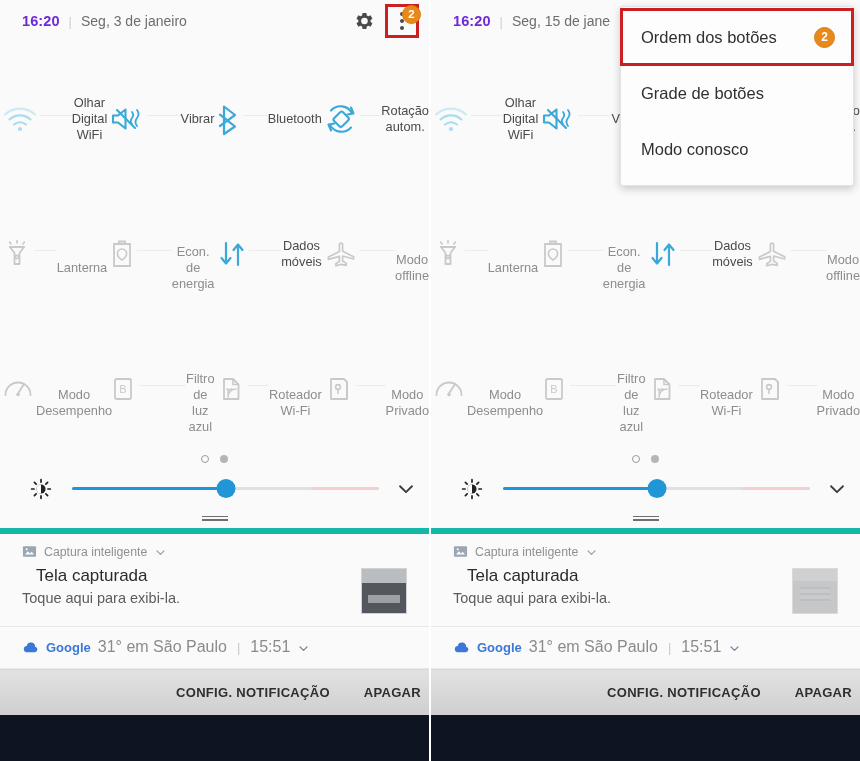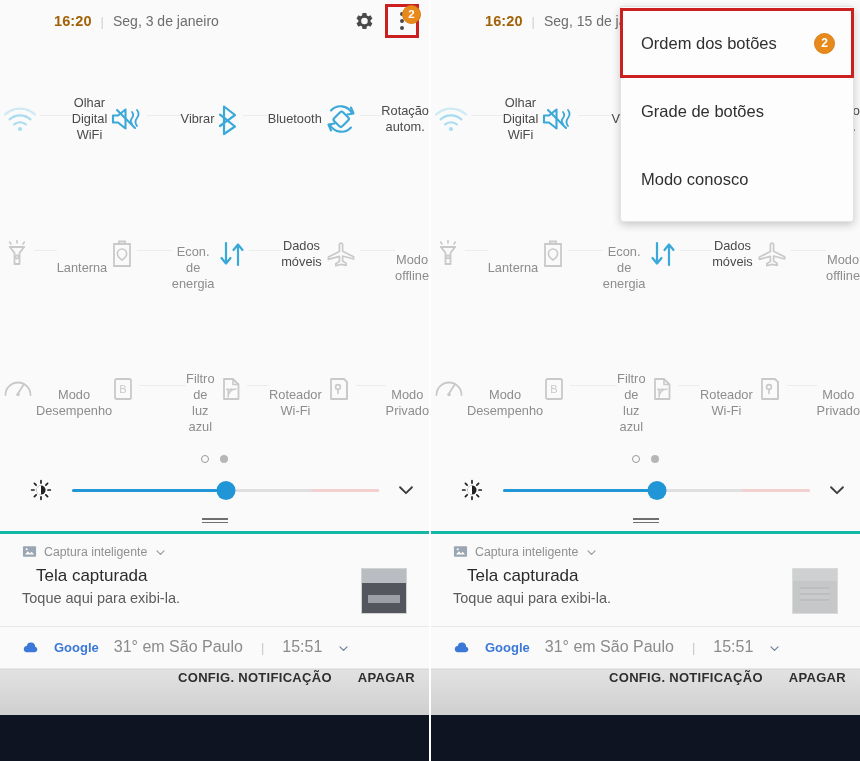--- a/index.html
+++ b/index.html
@@ -19,21 +19,21 @@
   }
   .panel.right { width: 431px; border-left: 2px solid #ffffff; }
 
   
   .qs-header {
     height: 42px; flex: 0 0 42px;
     display: flex; align-items: center;
     padding: 0 14px 0 22px;
     background: #fafafa;
   }
-  .hdr-time { font-size: 14.5px; color: #a16207; font-weight: bold; letter-spacing: .1px; margin-left: 32px; }
+  .hdr-time { font-size: 14.5px; color: #6d28d9; font-weight: bold; letter-spacing: .1px; }
   .hdr-sep { color: #cfcfcf; margin: 0 9px; font-size: 13px; }
   .hdr-date { font-size: 14px; color: #6d6d6d; white-space: nowrap; }
   .hdr-spacer { flex: 1 1 auto; }
   .hdr-icons { display: flex; align-items: center; gap: 14px; }
   .gear-ic { width: 22px; height: 22px; display: block; }
   .kebab-wrap {
     position: relative; width: 26px; height: 26px;
     display: flex; align-items: center; justify-content: center;
   }
   .kebab-wrap.outlined { outline: 3px solid #cc1f1f; outline-offset: 1px; }
@@ -82,21 +82,21 @@
   .track-fill { position: absolute; left: 0; height: 3px; background: #2196d6; border-radius: 2px; }
   .knob {
     position: absolute; width: 19px; height: 19px; border-radius: 50%;
     background: #2196d6; transform: translateX(-50%);
   }
   .chev-down { width: 22px; height: 22px; flex: 0 0 22px; }
   .drag-handle { display: flex; flex-direction: column; align-items: center; gap: 2px; height: 22px; justify-content: center; }
   .drag-handle i { display: block; width: 26px; height: 1.6px; background: #6f6f6f; }
 
   
-  .notif-area { background: #fafafa; border-top: 3px solid #14b8a6; }
+  .notif-area { background: #fafafa; border-top: 6px solid #14b8a6; }
   .notif-card { padding: 10px 14px 12px 22px; border-bottom: 1px solid #e8e8e8; }
   .notif-app { display: flex; align-items: center; gap: 7px; margin-bottom: 5px; }
   .img-ic { width: 15px; height: 15px; flex: 0 0 15px; }
   .notif-app-name { font-size: 12.3px; color: #909090; }
   .mini-chev { width: 13px; height: 13px; }
   .notif-body { display: flex; align-items: flex-start; }
   .notif-texts { flex: 1 1 auto; }
   .notif-title { font-size: 17px; color: #2b2b2b; line-height: 23px; margin-left: 14px; }
   .notif-sub { font-size: 14.5px; color: #5c5c5c; line-height: 21px; margin-top: 1px; }
   .thumb { width: 46px; height: 46px; flex: 0 0 46px; margin: 4px 8px 0 0; }
@@ -114,51 +114,51 @@
   }
   .thumb.light {
     background: linear-gradient(#cfd0d1 0 28%, #c6c7c8 28% 100%);
     border: 1px solid #dadada; position: relative; overflow: hidden;
   }
   .thumb.light::after {
     content: ""; position: absolute; left: 16%; right: 16%; top: 40%; height: 34%;
     background: repeating-linear-gradient(#bdbebf 0 2px, #c9cacb 2px 6px);
   }
 
-  .weather-row { display: flex; align-items: center; gap: 15px; padding: 11px 14px 12px 22px; border-bottom: 1px solid #e8e8e8; }
+  .weather-row { display: flex; align-items: center; gap: 7px; padding: 11px 14px 12px 22px; border-bottom: 1px solid #e8e8e8; }
   .cloud-ic { width: 17px; height: 17px; flex: 0 0 17px; }
   .w-google { font-size: 13px; color: #3b78d8; font-weight: bold; }
   .w-text { font-size: 16px; color: #8b8b8b; }
   .w-pipe { font-size: 12.8px; color: #c6c6c6; margin: 0 3px; }
 
   
   .spacer-fill { flex: 1 1 auto; background: #fafafa; }
   .action-bar {
     height: 46px; flex: 0 0 46px;
     background: linear-gradient(#e2e2e2, #cfcfcf);
-    display: flex; justify-content: flex-end;
-    gap: 26px; padding: 0 14px;
+    display: flex; align-items: center; justify-content: flex-end;
+    gap: 34px; padding: 0 8px;
     border-top: 1px solid #d9d9d9;
   }
   .action-btn {
     font-size: 13px; font-weight: bold; color: #2e2e2e;
     letter-spacing: .3px; white-space: nowrap;
   }
   .navbar { height: 46px; flex: 0 0 46px; background: #0e1421; }
 
   
   .popup {
     position: absolute; top: 6px; left: 189px; width: 234px;
     background: #fdfdfd; border: 1px solid #e3e3e3;
     border-radius: 3px;
     box-shadow: 0 3px 9px rgba(0,0,0,.20);
     z-index: 40; padding: 2px 0 8px 0;
   }
   .popup-item {
-    height: 68px; display: flex; align-items: center;
+    height: 56px; display: flex; align-items: center;
     padding: 0 18px 0 20px;
   }
   .popup-item .pl { font-size: 16.5px; color: #303030; flex: 1 1 auto; }
   .popup-item.highlight { outline: 3px solid #cc1f1f; outline-offset: -2px; }
   .popup-badge {
     width: 21px; height: 21px; border-radius: 50%;
     background: #e8891c; color: #fff; font-size: 12px; font-weight: bold;
     display: flex; align-items: center; justify-content: center;
     border: 1px solid #d97f14; flex: 0 0 21px;
   }

